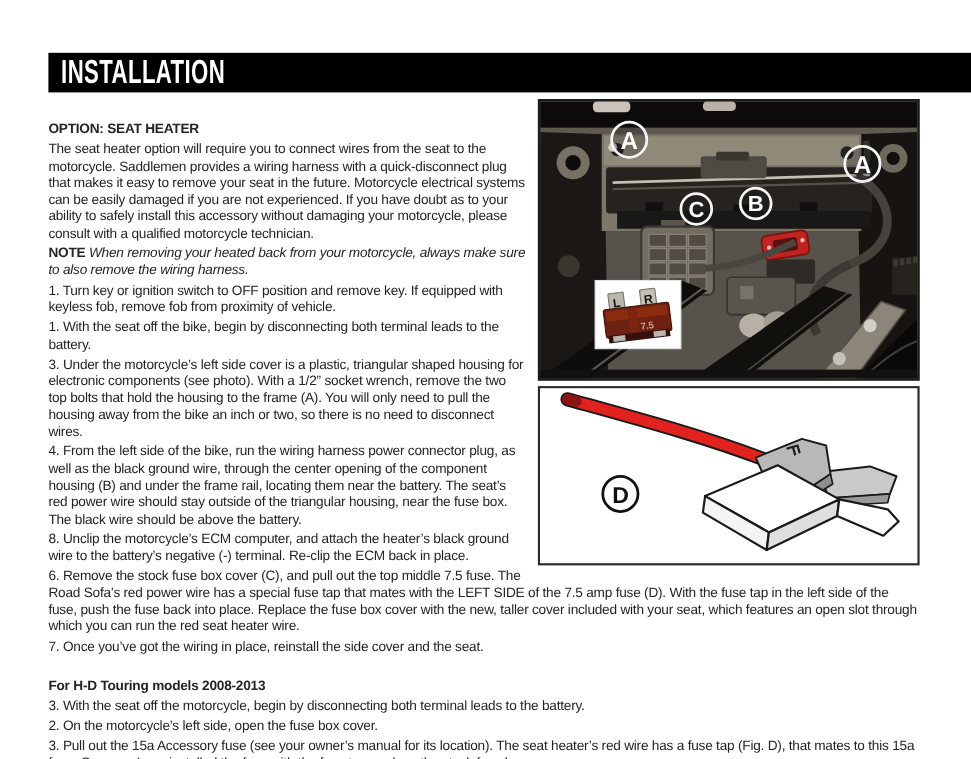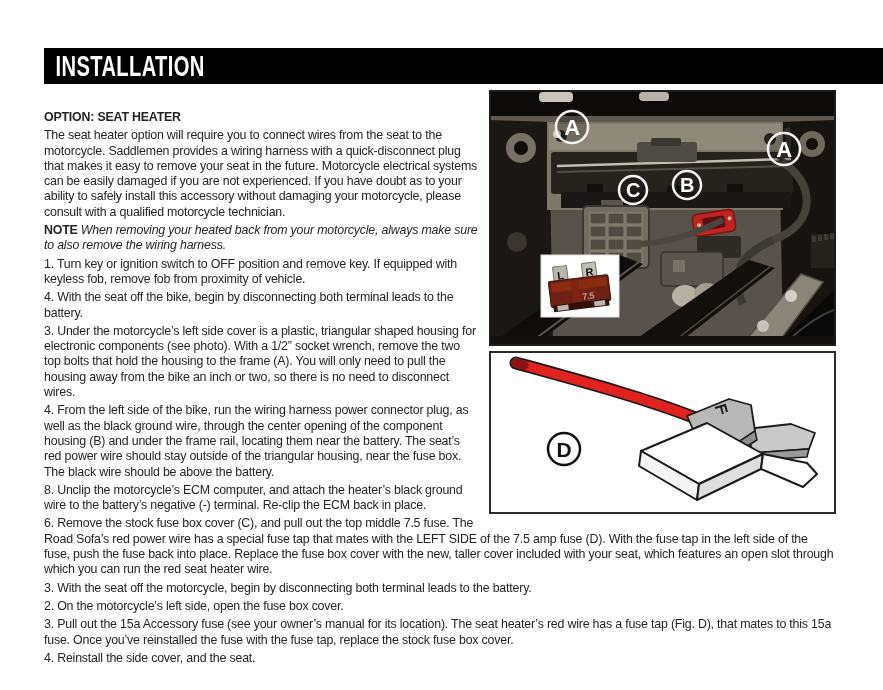--- a/index.html
+++ b/index.html
@@ -232,24 +232,26 @@
           <text class="callout-text" x="73" y="104" font-size="21" fill="#111" text-anchor="middle">D</text>
         </svg>
       </div>
     </div>
 
     <p class="h">OPTION: SEAT HEATER</p>
     <p>The seat heater option will require you to connect wires from the seat to the motorcycle. Saddlemen provides a wiring harness with a quick-disconnect plug that makes it easy to remove your seat in the future. Motorcycle electrical systems can be easily damaged if you are not experienced. If you have doubt as to your ability to safely install this accessory without damaging your motorcycle, please consult with a qualified motorcycle technician.</p>
     <p class="note"><b>NOTE</b><i> When removing your heated back from your motorcycle, always make sure to also remove the wiring harness.</i></p>
 
     <p>1. Turn key or ignition switch to OFF position and remove key. If equipped with keyless fob, remove fob from proximity of vehicle.</p>
-    <p>4. With the seat off the bike, begin by disconnecting both terminal leads to the battery.</p>
+    <p>1. With the seat off the bike, begin by disconnecting both terminal leads to the battery.</p>
     <p>3. Under the motorcycle’s left side cover is a plastic, triangular shaped housing for electronic components (see photo). With a 1/2” socket wrench, remove the two top bolts that hold the housing to the frame (A). You will only need to pull the housing away from the bike an inch or two, so there is no need to disconnect wires.</p>
     <p>4. From the left side of the bike, run the wiring harness power connector plug, as well as the black ground wire, through the center opening of the component housing (B) and under the frame rail, locating them near the battery. The seat’s red power wire should stay outside of the triangular housing, near the fuse box. The black wire should be above the battery.</p>
     <p>8. Unclip the motorcycle’s ECM computer, and attach the heater’s black ground wire to the battery’s negative (-) terminal. Re-clip the ECM back in place.</p>
     <p>6. Remove the stock fuse box cover (C), and pull out the top middle 7.5 fuse. The Road Sofa’s red power wire has a special fuse tap that mates with the LEFT SIDE of the 7.5 amp fuse (D). With the fuse tap in the left side of the fuse, push the fuse back into place. Replace the fuse box cover with the new, taller cover included with your seat, which features an open slot through which you can run the red seat heater wire.</p>
-
+    <p>7. Once you’ve got the wiring in place, reinstall the side cover and the seat.</p>
+
+    <p class="h">For H-D Touring models 2008-2013</p>
     <p>3. With the seat off the motorcycle, begin by disconnecting both terminal leads to the battery.</p>
     <p>2. On the motorcycle’s left side, open the fuse box cover.</p>
     <p>3. Pull out the 15a Accessory fuse (see your owner’s manual for its location). The seat heater’s red wire has a fuse tap (Fig. D), that mates to this 15a fuse. Once you’ve reinstalled the fuse with the fuse tap, replace the stock fuse box cover.</p>
     <p>4. Reinstall the side cover, and the seat.</p>
   </div>
 </div>
 
 </body></html>

